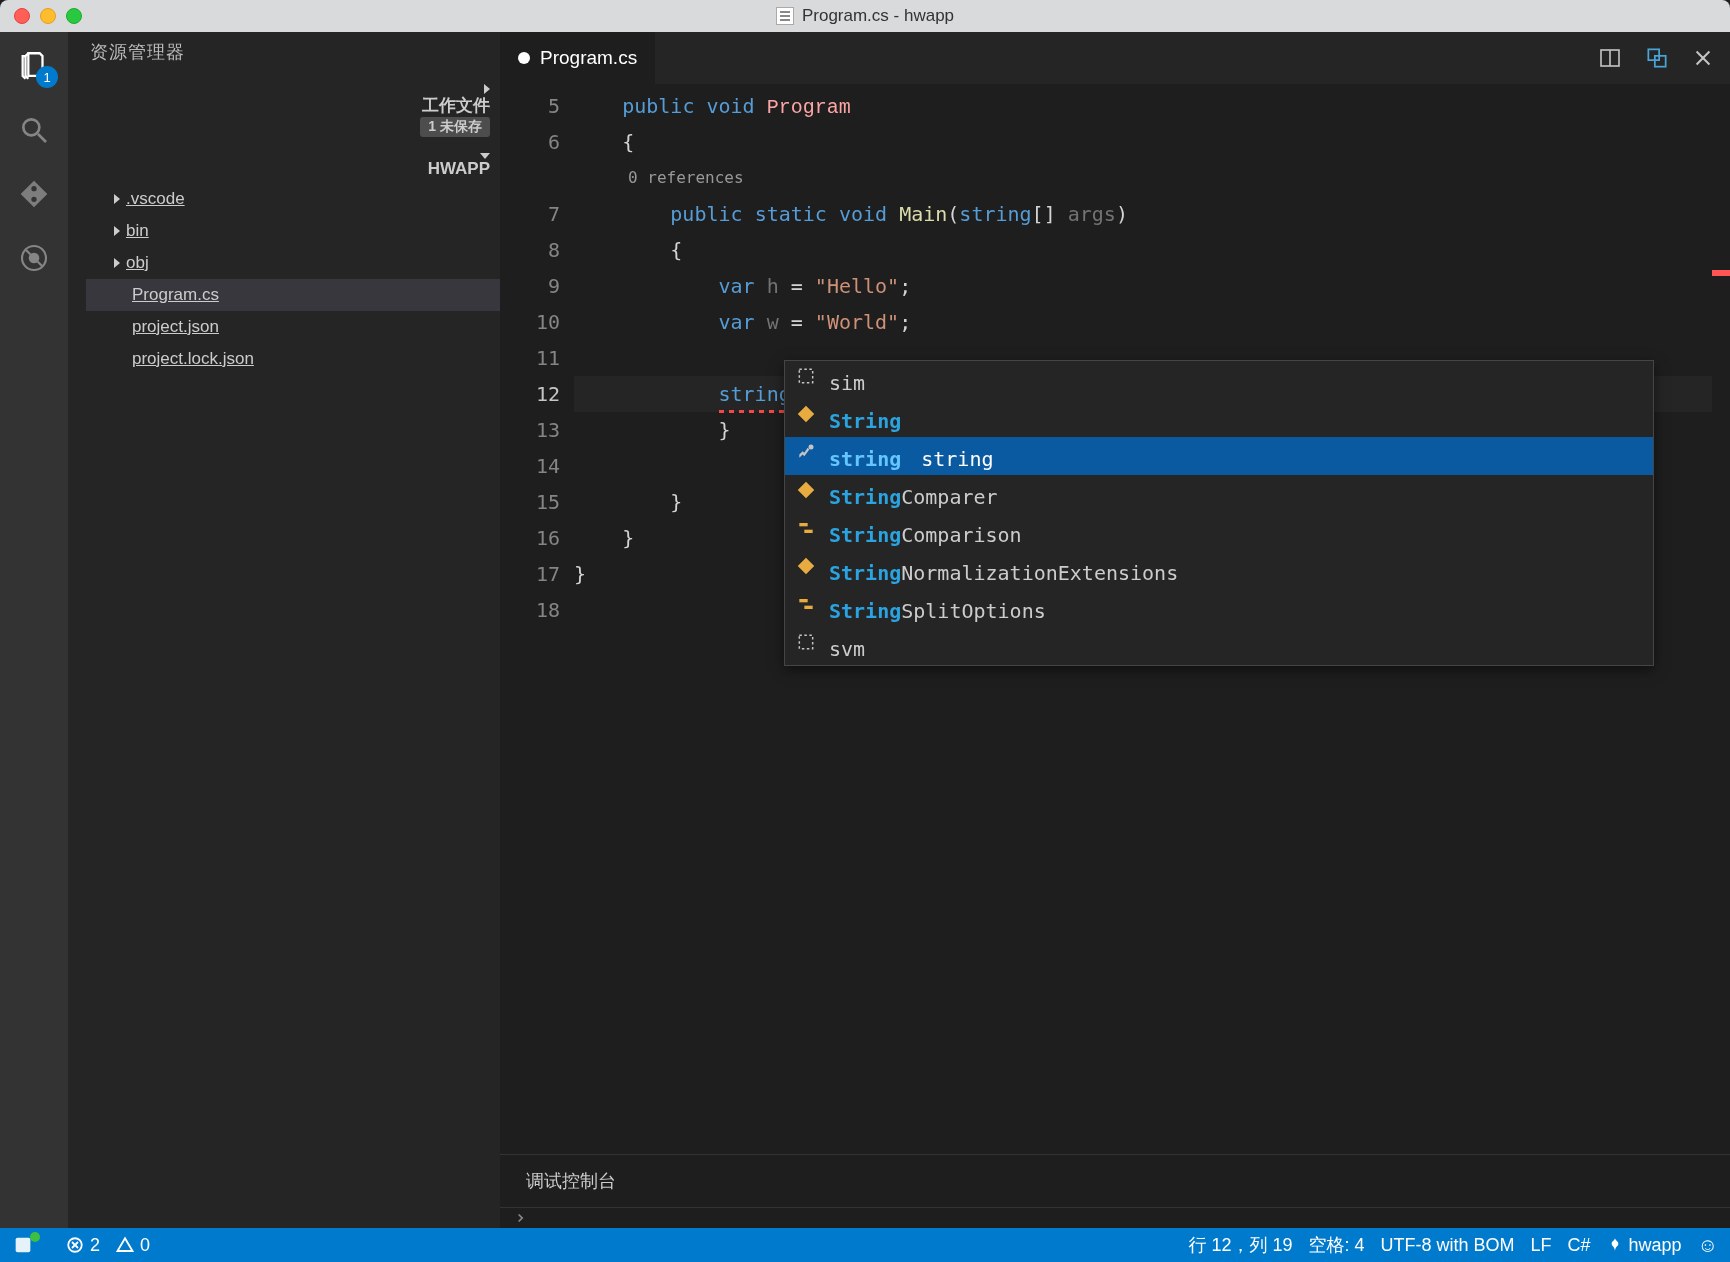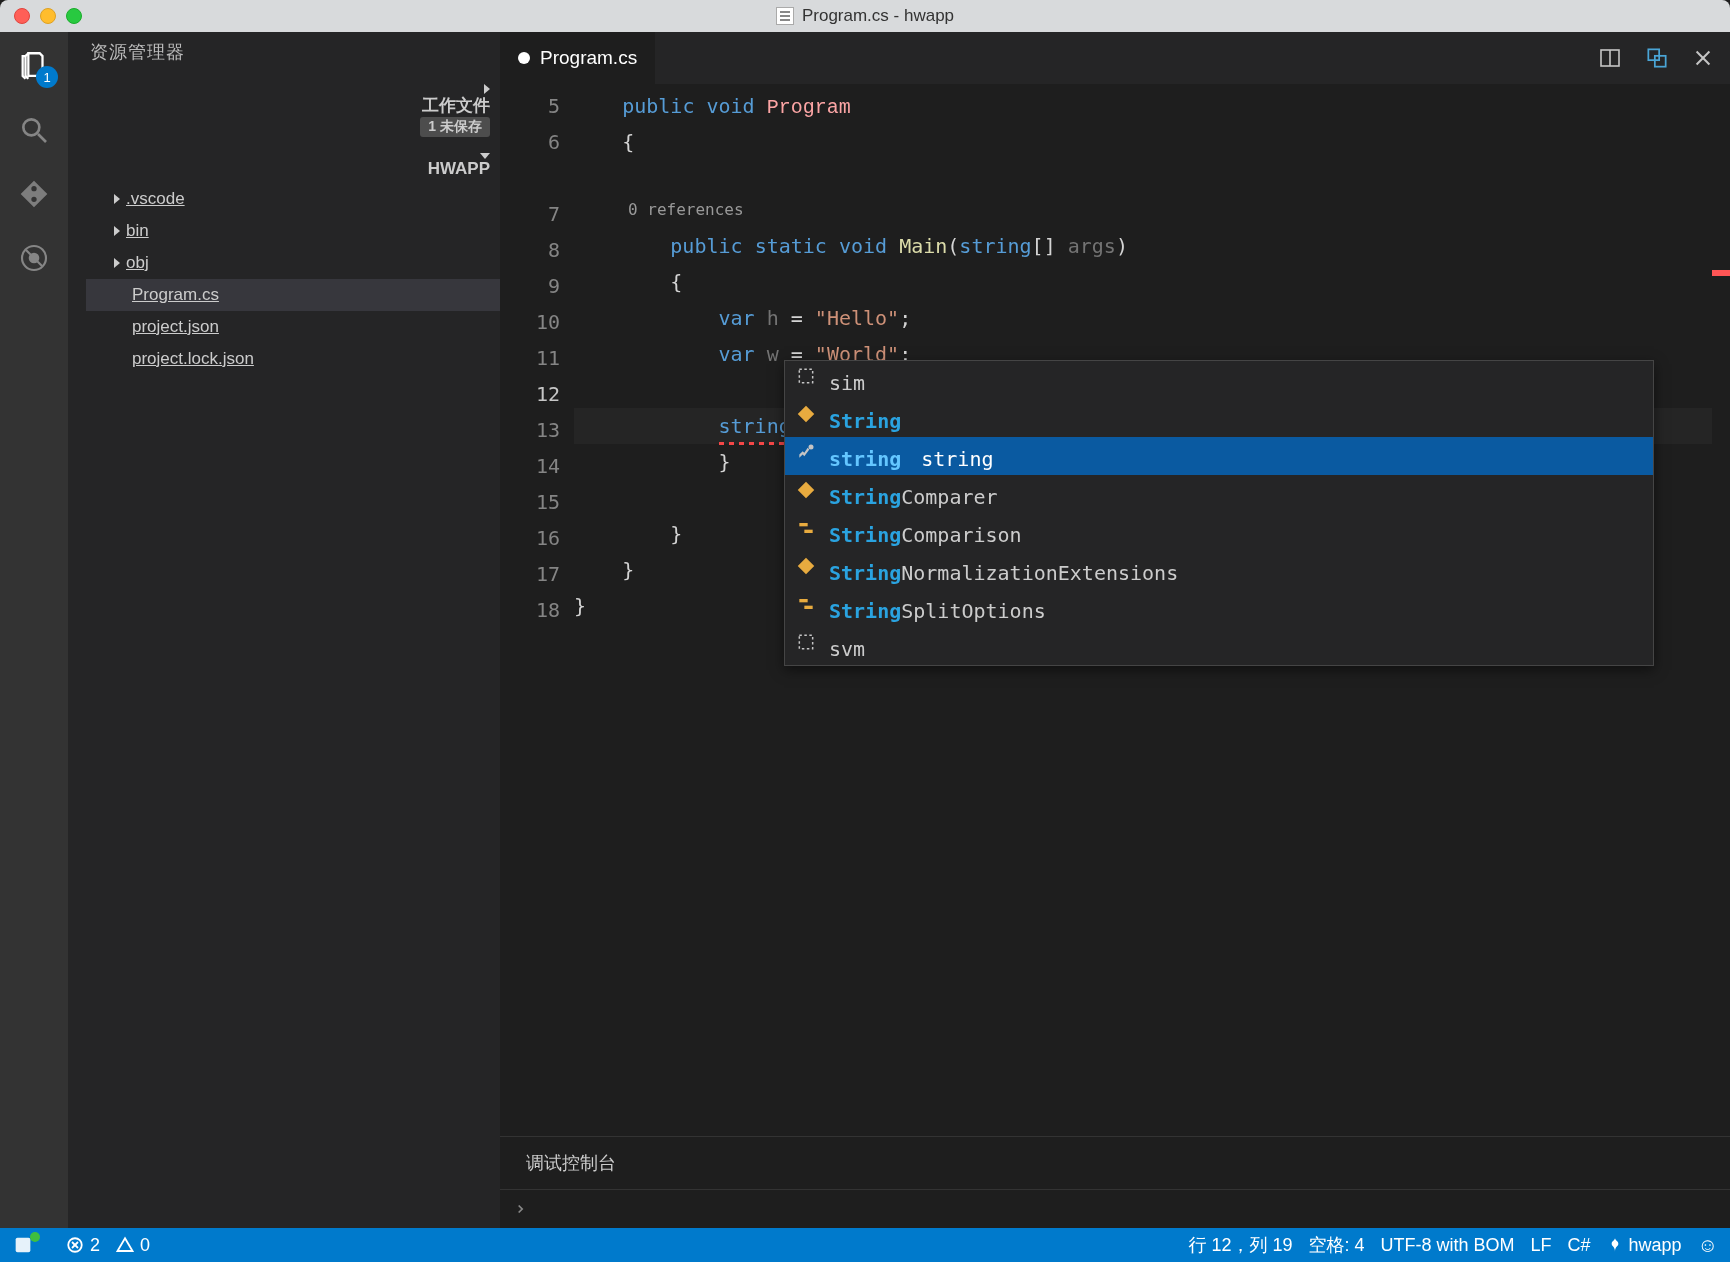--- a/index.html
+++ b/index.html
@@ -41,40 +41,40 @@
   .tab .dot{ width:12px; height:12px; border-radius:50%; background:#fff;}
   .tabactions{ margin-left:auto; display:flex; align-items:center; gap:22px; padding-right:16px; color:#c5c5c5;}
   .icon-btn{ cursor:pointer; }
   .code { flex:1; position:relative; font-family: Menlo, Consolas, monospace; font-size:20px; line-height:36px; overflow:hidden;}
   .gutter { position:absolute; left:0; top:0; width:74px; text-align:right; color:#858585; padding-top:4px;}
   .gutter div{ padding-right:14px; height:36px;}
   .gutter .cur{ color:#c6c6c6;}
   .codelines{ position:absolute; left:74px; right:0; top:4px;}
   .codelines .ln{ height:36px; white-space:pre;}
   .kw{ color:#569cd6;} .cls{color:#fca5a5;font-family:Liberation Mono, monospace;} .str{color:#ce9178;} .id{color:#737373;} .punc{color:#d4d4d4;} .plain{color:#d4d4d4;}
-  .codelens{ color:#999999; font-size:16px; height:36px; display:flex; align-items:flex-start;margin-top:32px;}
+  .codelens{ color:#999999; font-size:16px; height:36px; display:flex; align-items:flex-start;}
   .curline{ background:rgba(255,255,255,0.03);}
   .errline{ border-bottom:2px solid transparent; position:relative; display:inline-block;}
   .errline::after{content:""; position:absolute; left:0; right:0; bottom:-1px; height:3px; background: repeating-linear-gradient(90deg,#f44747 0 5px, transparent 5px 10px);}
   .cursor{ display:inline-block; width:2px; height:24px; background:#aeafad; vertical-align:middle;}
   
   .suggest { position:absolute; top:276px; left:284px; width:870px; background:#252526; border:1px solid #454545; box-shadow:0 4px 12px rgba(0,0,0,0.5); font-family:Menlo,Consolas,monospace; font-size:20px;}
   .sug-row{ display:flex; align-items:flex-start; gap:12px; padding:4px 10px; height:38px;}
   .sug-row.sel{ background:#0a5aa1;}
   .sug-ico{ width:22px; height:22px; display:flex; align-items:center; justify-content:center; font-size:16px;}
   .sug-match{ color:#2aa3e0; font-weight:bold;}
   .sug-row.sel .sug-match{ color:#64c6ff;}
   .sug-rest{ color:#ccc;}
   .sug-detail{ color:#8a8a8a; margin-left:8px;}
   .sug-row.sel .sug-rest, .sug-row.sel .sug-detail{ color:#fff;}
   
   .overview{ position:absolute; right:0; top:0; width:18px; height:100%; background:#1e1e1e;}
   .ov-err{ position:absolute; right:0; top:186px; width:18px; height:6px; background:#ff5555;}
   
-  .panel { height:92px; background:#1e1e1e; border-top:1px solid #333; display:flex; flex-direction:column;}
+  .panel { height:74px; background:#1e1e1e; border-top:1px solid #333; display:flex; flex-direction:column;}
   .panel-title{ padding:14px 26px; color:#ccc; font-size:18px;}
   .panel-input{ flex:1; border-top:1px solid #333; display:flex; align-items:center; padding:0 14px; color:#888;}
   
   .status { height:34px; background:#007acc; color:#fff; display:flex; align-items:center; font-size:18px; padding:0 12px; gap:16px;}
   .status .sb-item{ display:flex; align-items:center; gap:6px; cursor:pointer;}
   .status .spacer{flex:1;}
   .sb-smile{ font-size:20px;}
   svg{display:block;}
 </style>
 </head>

